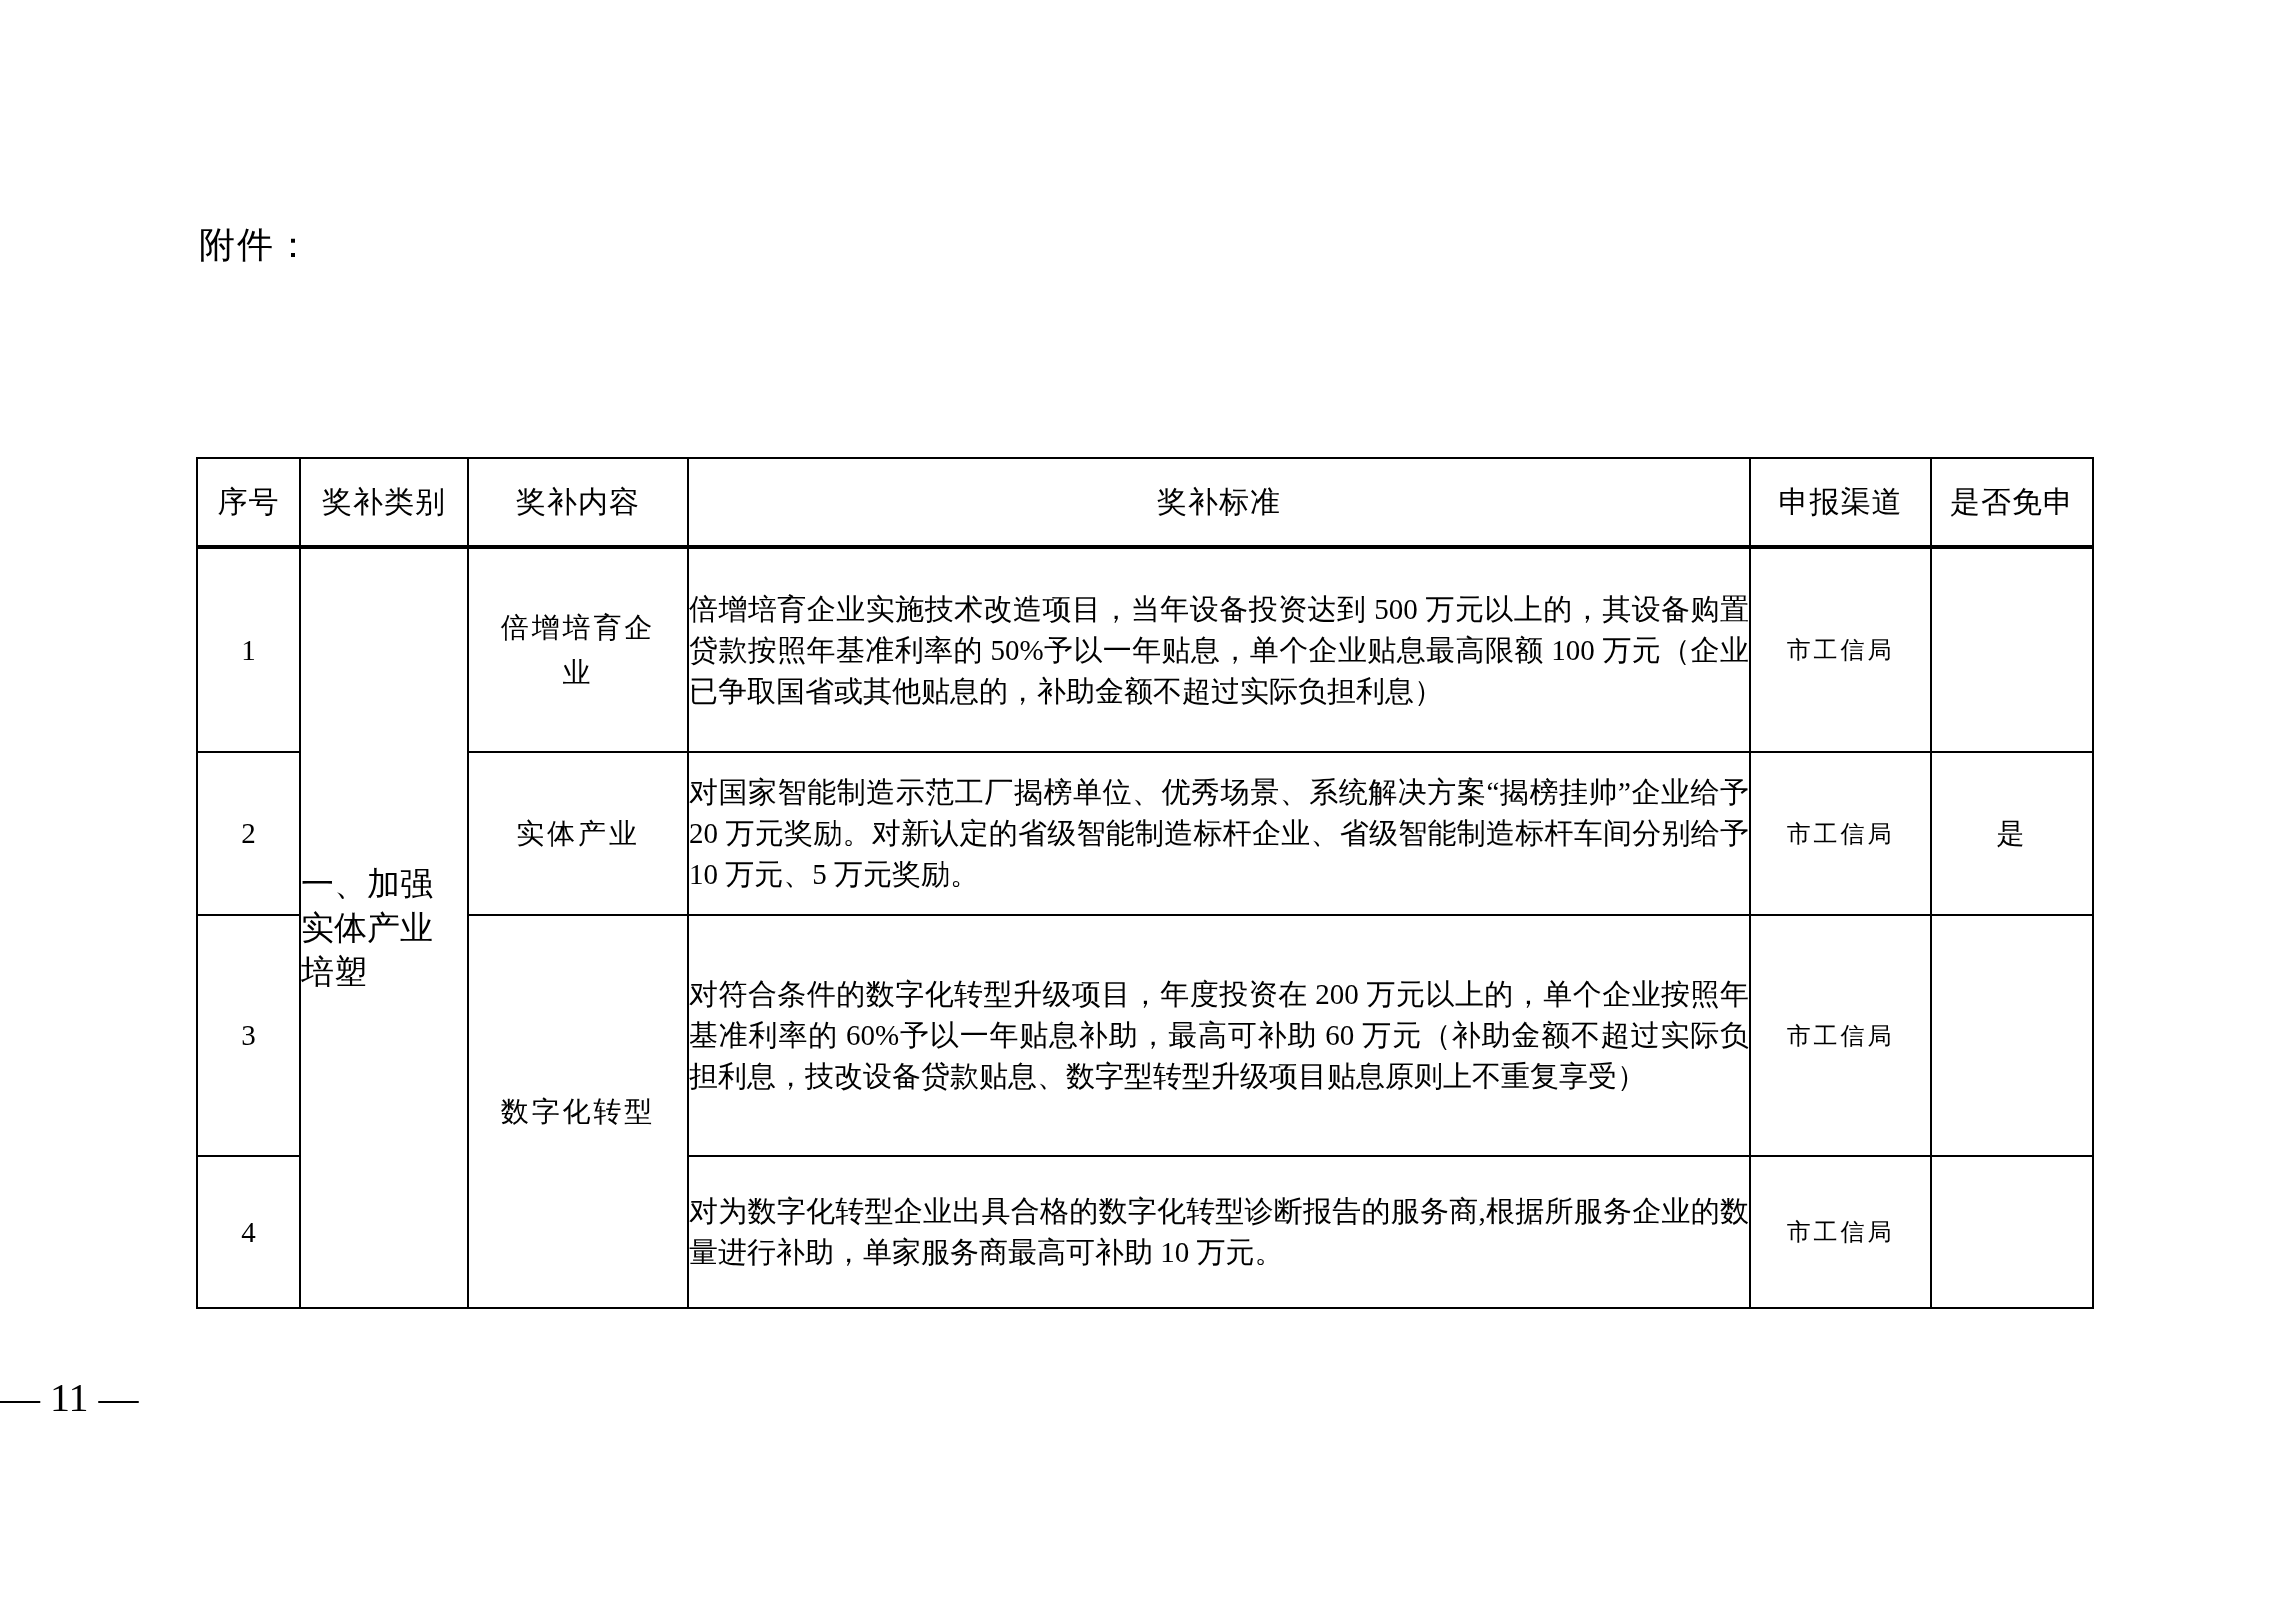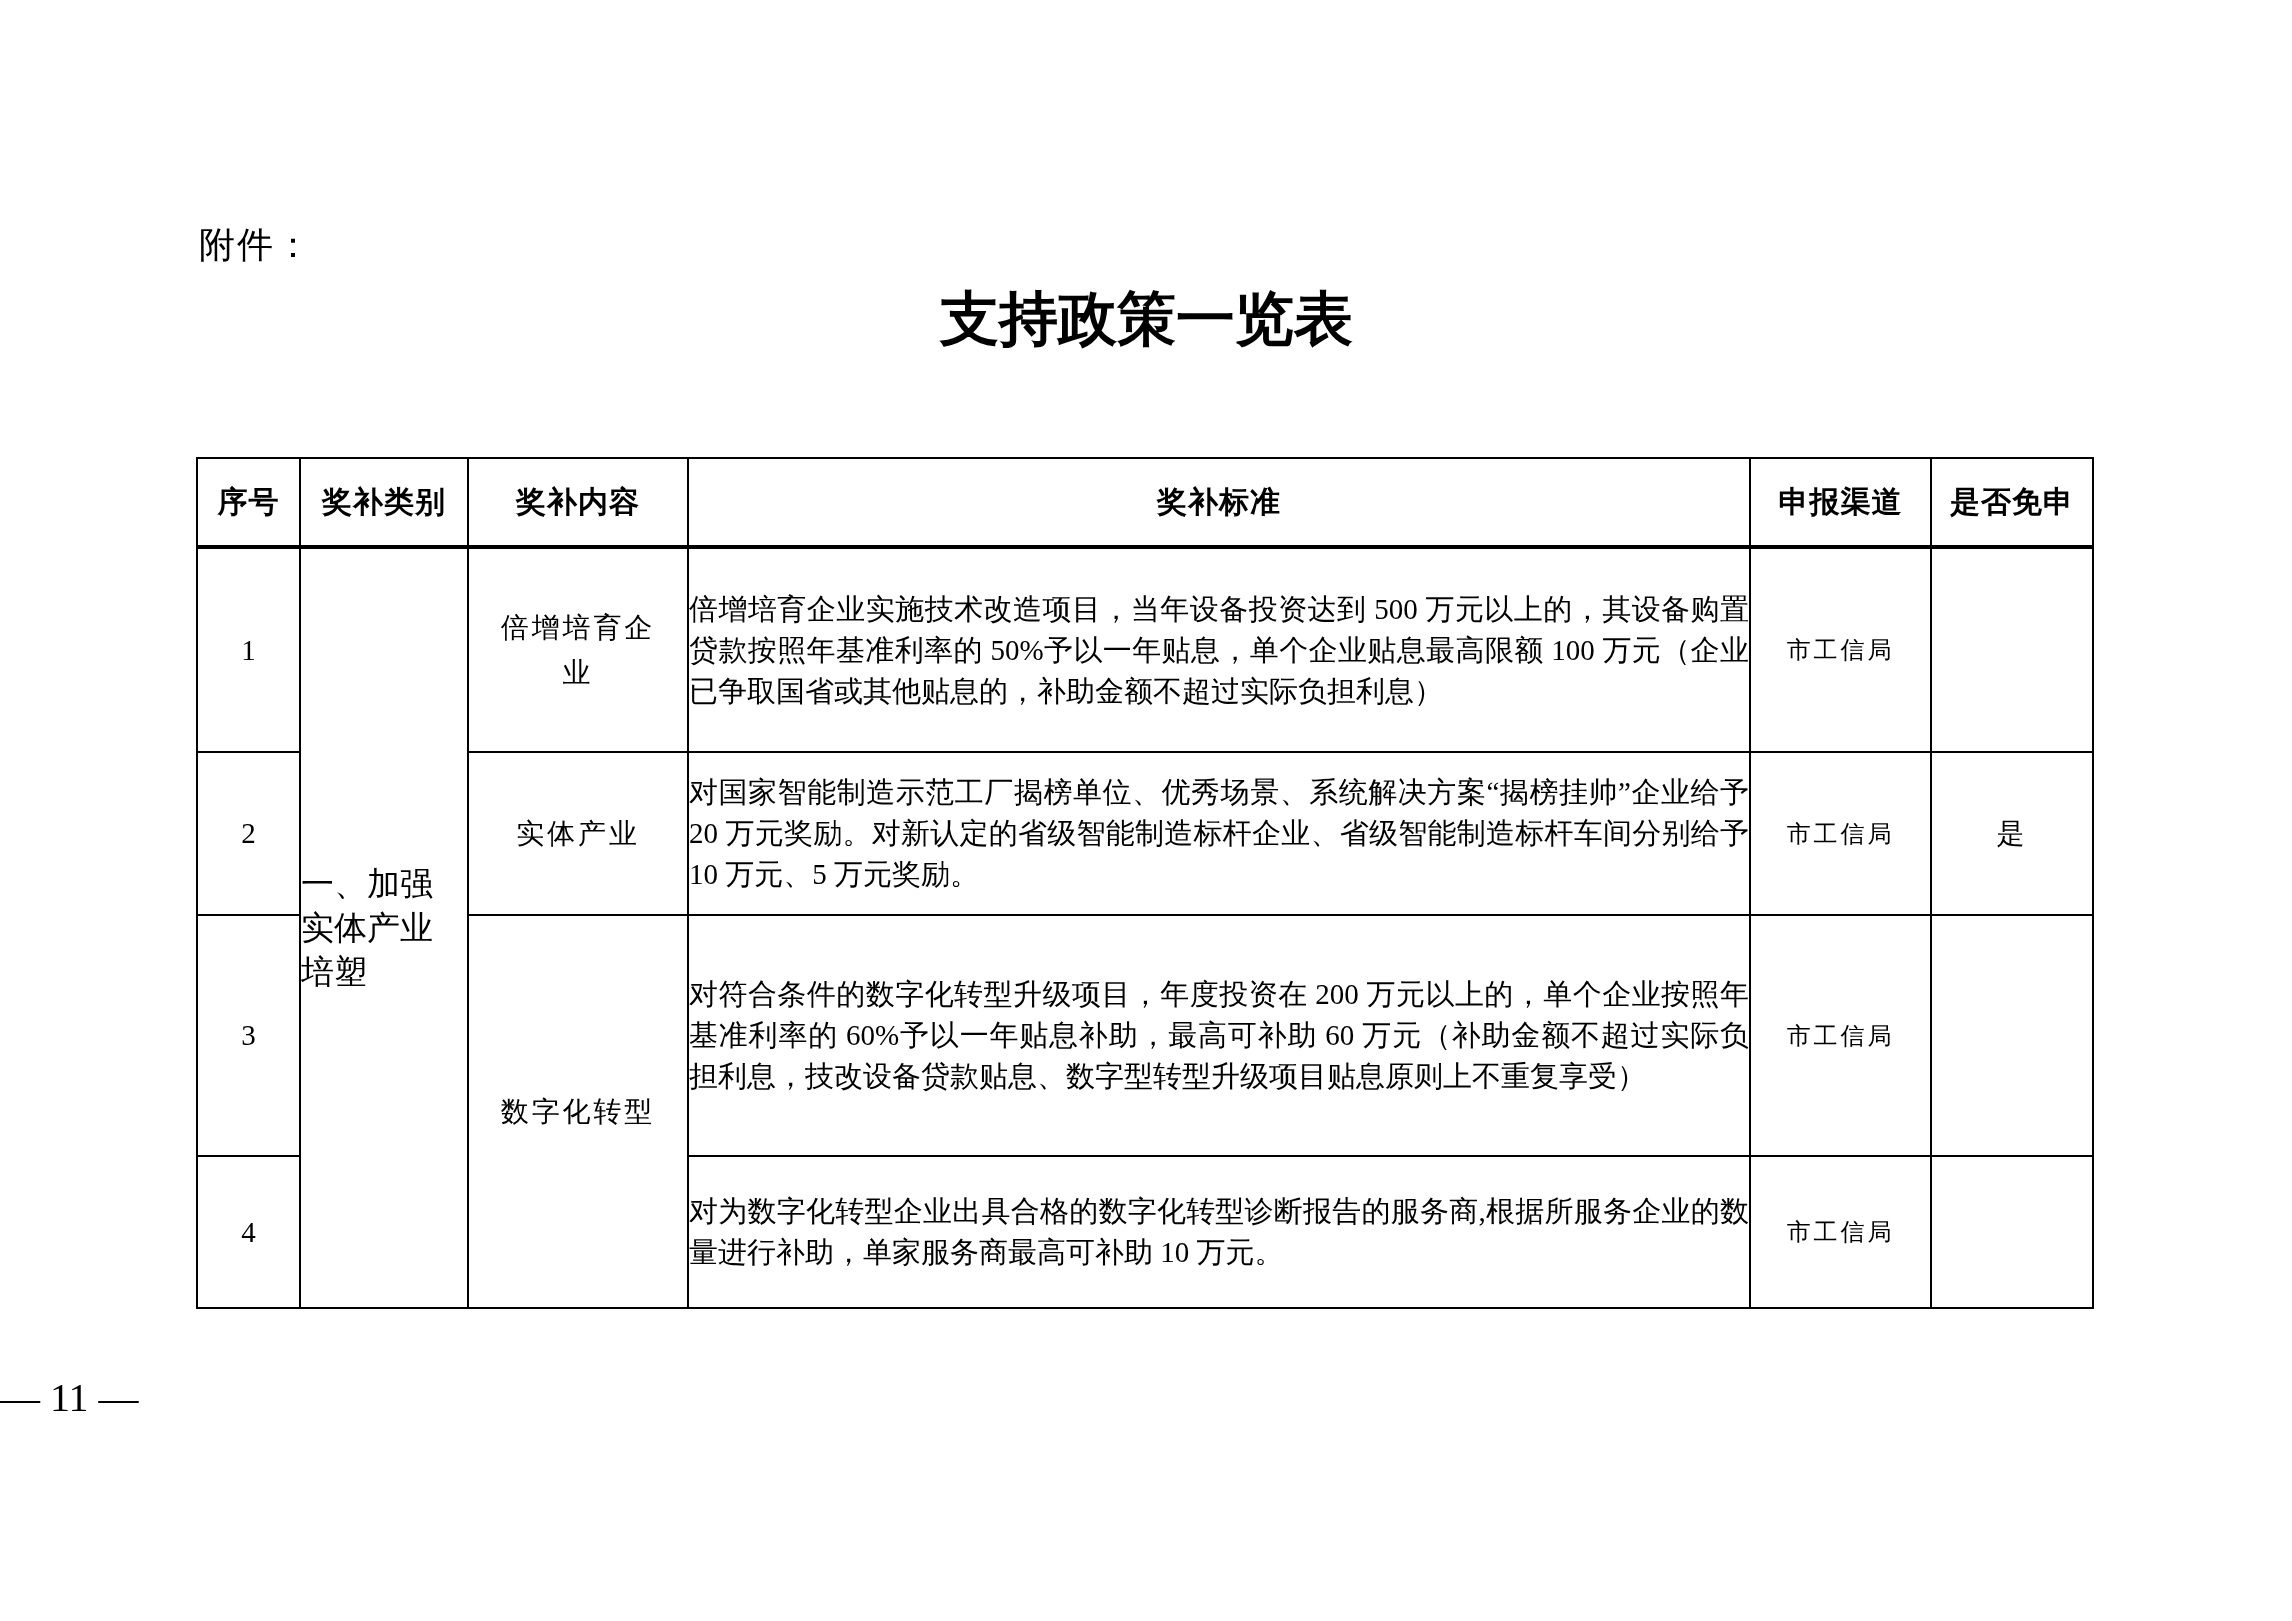--- a/index.html
+++ b/index.html
@@ -60,21 +60,21 @@
 
   tr.header-row { height: 89px; }
   tr.row-1 { height: 205px; }
   tr.row-2 { height: 163px; }
   tr.row-3 { height: 241px; }
   tr.row-4 { height: 152px; }
 
   td.th {
     border-bottom: 4.9px solid #000000 !important;
     font-family: "Liberation Sans", "DejaVu Sans", sans-serif;
-    font-weight: 700;
+    font-weight: 400;
     font-size: 30px;
     text-align: center;
     letter-spacing: 1px;
   }
 
   td.cell-no {
     font-size: 29px;
     text-align: center;
   }
 
@@ -126,21 +126,20 @@
   }
 </style>
 </head>
 <body>
 
 <div class="page">
 
   <div class="attachment">附件：</div>
 
   <div class="doc-title">
-    <div>支持政策一览表</div>
   </div>
 
   <div class="table-wrap">
     <table class="policy-table">
       <colgroup>
         <col style="width:103px">
         <col style="width:168px">
         <col style="width:220px">
         <col style="width:1062px">
         <col style="width:181px">

